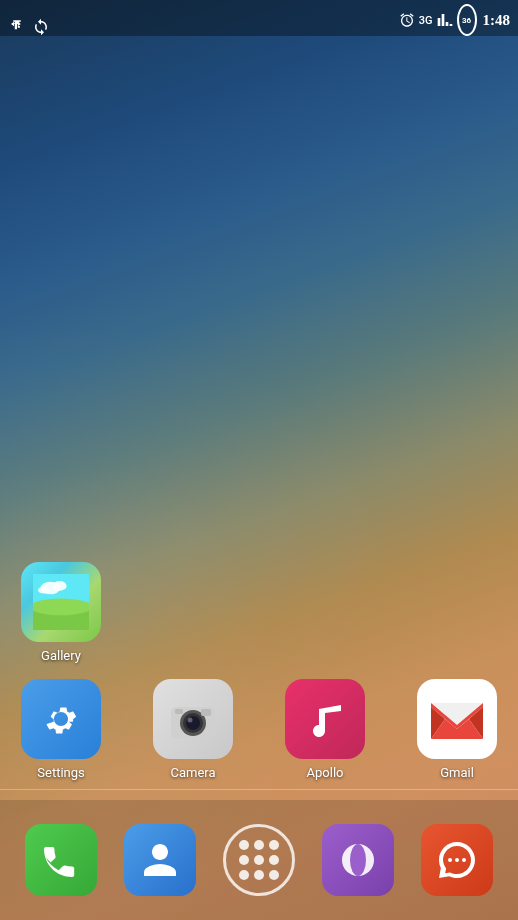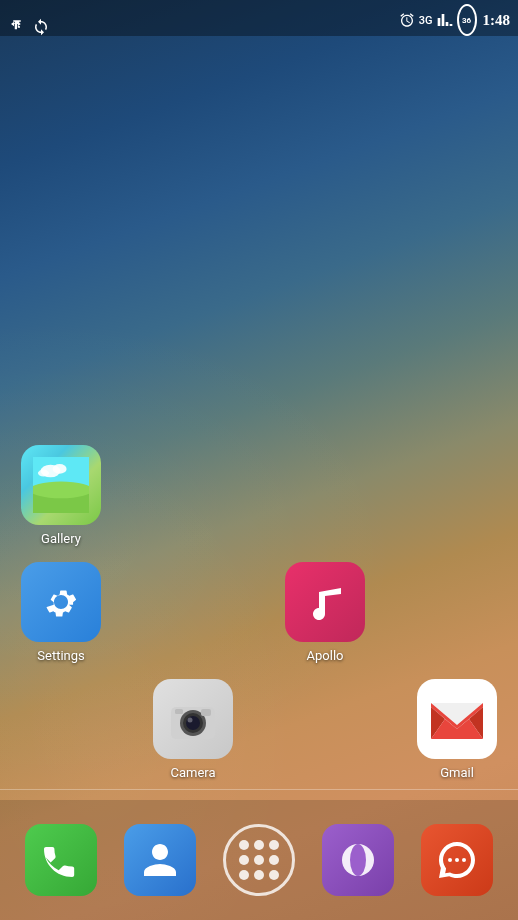--- a/index.html
+++ b/index.html
@@ -288,50 +288,50 @@
 
   <div class="app-item" style="grid-column:1;">
     <div class="app-icon icon-settings">
       <svg width="50" height="50" viewBox="0 0 50 50" fill="white">
         <path d="M25 32c-3.87 0-7-3.13-7-7s3.13-7 7-7 7 3.13 7 7-3.13 7-7 7zm12.05-4.23c.03-.57.05-.85.05-1.27s-.02-.7-.05-1.27l2.75-2.15c.25-.19.32-.54.15-.82l-2.6-4.5c-.17-.29-.52-.38-.81-.29l-3.24 1.3c-.67-.51-1.39-.96-2.19-1.29l-.49-3.44c-.05-.3-.31-.53-.63-.53h-5.2c-.32 0-.58.23-.63.53l-.49 3.44c-.8.33-1.52.77-2.19 1.29l-3.24-1.3c-.29-.09-.64 0-.81.29l-2.6 4.5c-.17.28-.1.63.15.82l2.75 2.15c-.03.57-.05.86-.05 1.27s.02.7.05 1.27L10.8 29.98c-.25.19-.32.54-.15.82l2.6 4.5c.17.29.52.38.81.29l3.24-1.3c.67.51 1.39.96 2.19 1.29l.49 3.44c.05.3.31.53.63.53h5.2c.32 0 .58-.23.63-.53l.49-3.44c.8-.33 1.52-.77 2.19-1.29l3.24 1.3c.29.09.64 0 .81-.29l2.6-4.5c.17-.28.1-.63-.15-.82l-2.73-2.15z"></path>
       </svg>
     </div>
     <span class="app-label">Settings</span>
   </div>
 
+  <div class="app-item" style="grid-column:2;">
+    <div class="app-icon icon-camera">
+      <svg width="52" height="52" viewBox="0 0 52 52">
+
+        <rect x="4" y="14" width="44" height="32" rx="5" fill="#d0d0d0"></rect>
+
+        <circle cx="26" cy="30" r="13" fill="#555"></circle>
+
+        <circle cx="26" cy="30" r="10" fill="#333"></circle>
+
+        <circle cx="26" cy="30" r="7" fill="#1a1a2e"></circle>
+
+        <circle cx="23" cy="27" r="2.5" fill="rgba(255,255,255,0.3)"></circle>
+
+        <rect x="34" y="16" width="10" height="7" rx="2" fill="#bbb"></rect>
+
+        <rect x="8" y="16" width="8" height="5" rx="1.5" fill="#bbb"></rect>
+      </svg>
+    </div>
+    <span class="app-label">Camera</span>
+  </div>
+
   <div class="app-item" style="grid-column:3;">
     <div class="app-icon icon-apollo">
       <svg width="52" height="52" viewBox="0 0 52 52" fill="white">
 
         <path d="M20 38V16l22-4v6L26 20v18c0 3.31-2.69 6-6 6s-6-2.69-6-6 2.69-6 6-6z"></path>
       </svg>
     </div>
     <span class="app-label">Apollo</span>
-  </div>
-
-  <div class="app-item" style="grid-column:2;">
-    <div class="app-icon icon-camera">
-      <svg width="52" height="52" viewBox="0 0 52 52">
-
-        <rect x="4" y="14" width="44" height="32" rx="5" fill="#d0d0d0"></rect>
-
-        <circle cx="26" cy="30" r="13" fill="#555"></circle>
-
-        <circle cx="26" cy="30" r="10" fill="#333"></circle>
-
-        <circle cx="26" cy="30" r="7" fill="#1a1a2e"></circle>
-
-        <circle cx="23" cy="27" r="2.5" fill="rgba(255,255,255,0.3)"></circle>
-
-        <rect x="34" y="16" width="10" height="7" rx="2" fill="#bbb"></rect>
-
-        <rect x="8" y="16" width="8" height="5" rx="1.5" fill="#bbb"></rect>
-      </svg>
-    </div>
-    <span class="app-label">Camera</span>
   </div>
 
   <div class="app-item" style="grid-column:4;">
     <div class="app-icon icon-gmail">
       <svg width="60" height="52" viewBox="0 0 60 52">
 
         <rect x="4" y="10" width="52" height="36" rx="3" fill="#f0f0f0"></rect>
 
         <polygon points="4,10 30,32 56,10" fill="none" stroke="#e8453c" stroke-width="0"></polygon>
         <polygon points="4,10 30,32 56,10 56,14 30,36 4,14" fill="#e8453c"></polygon>

